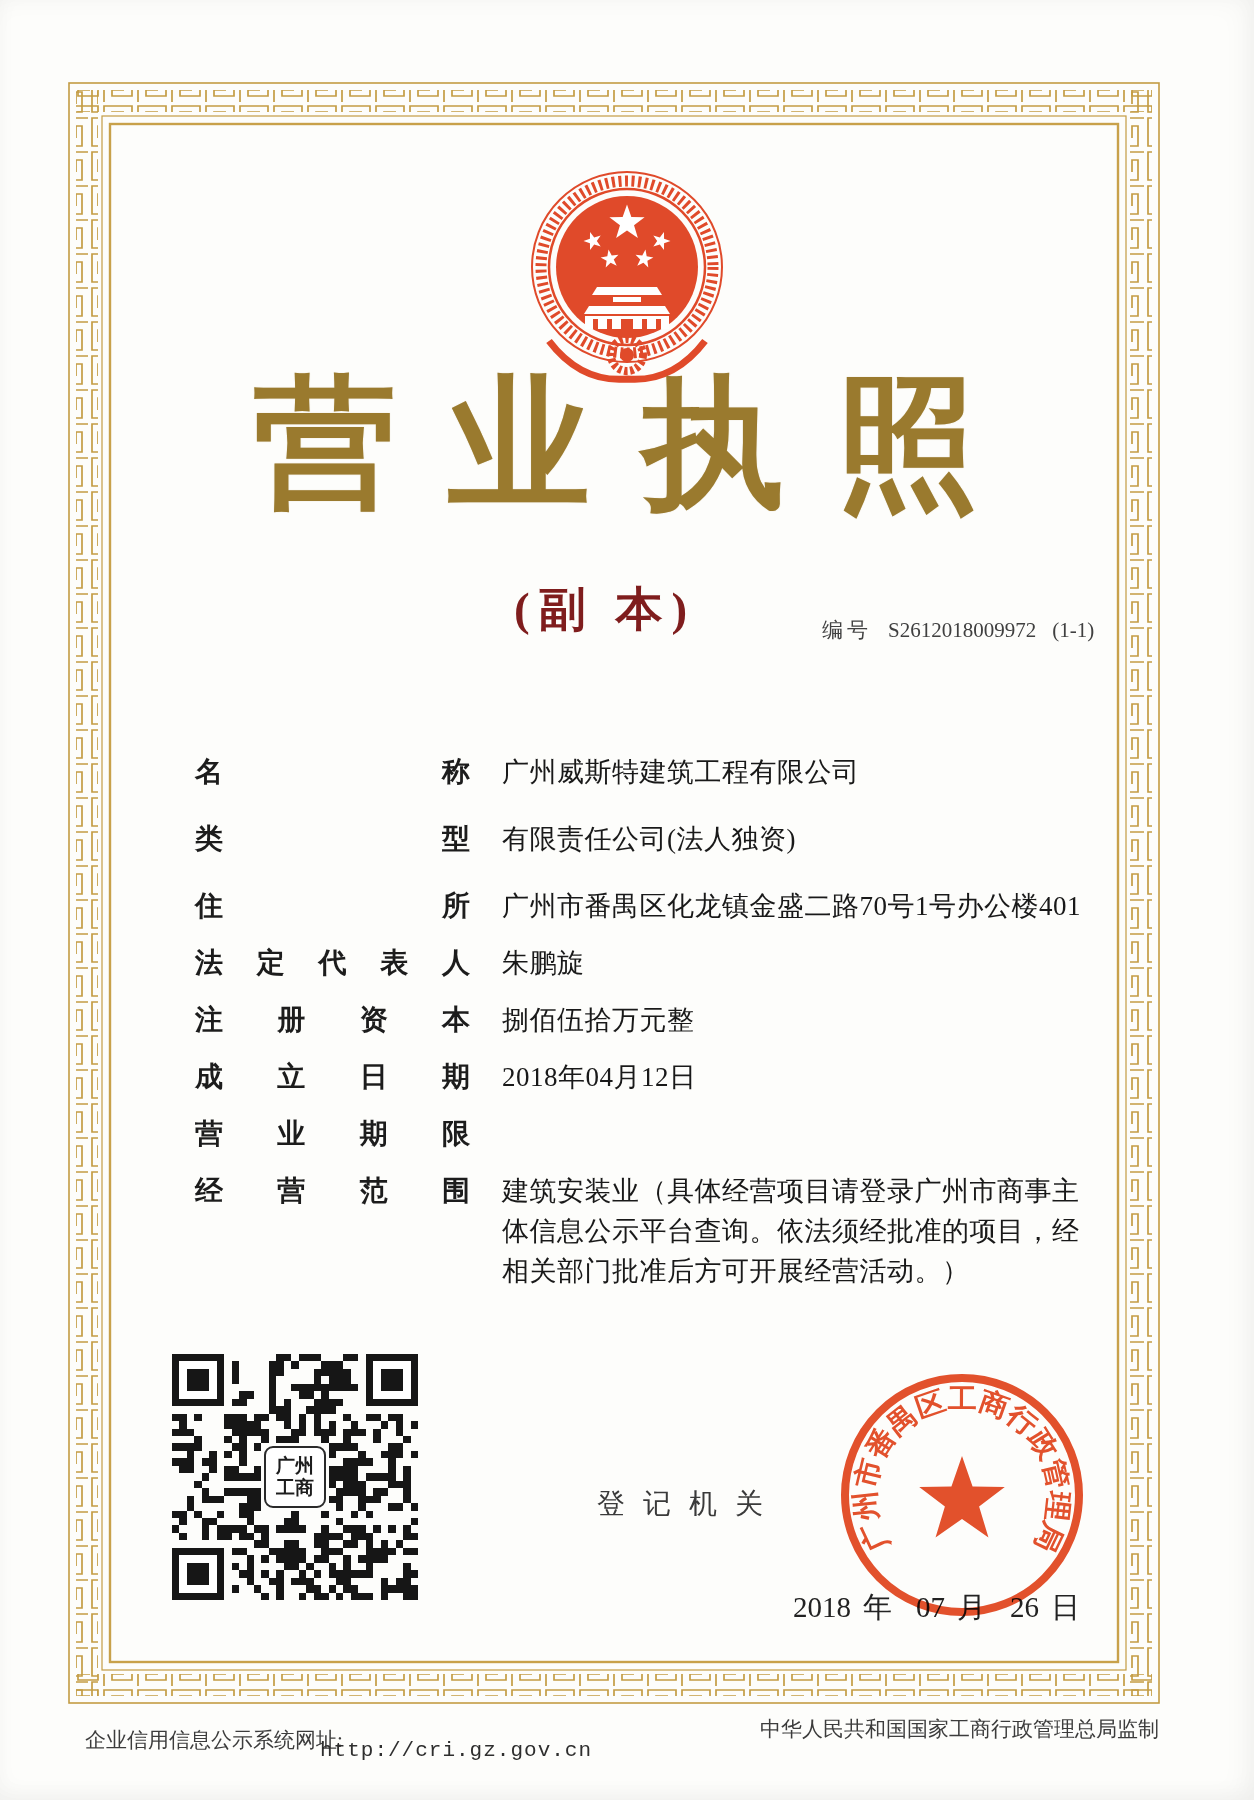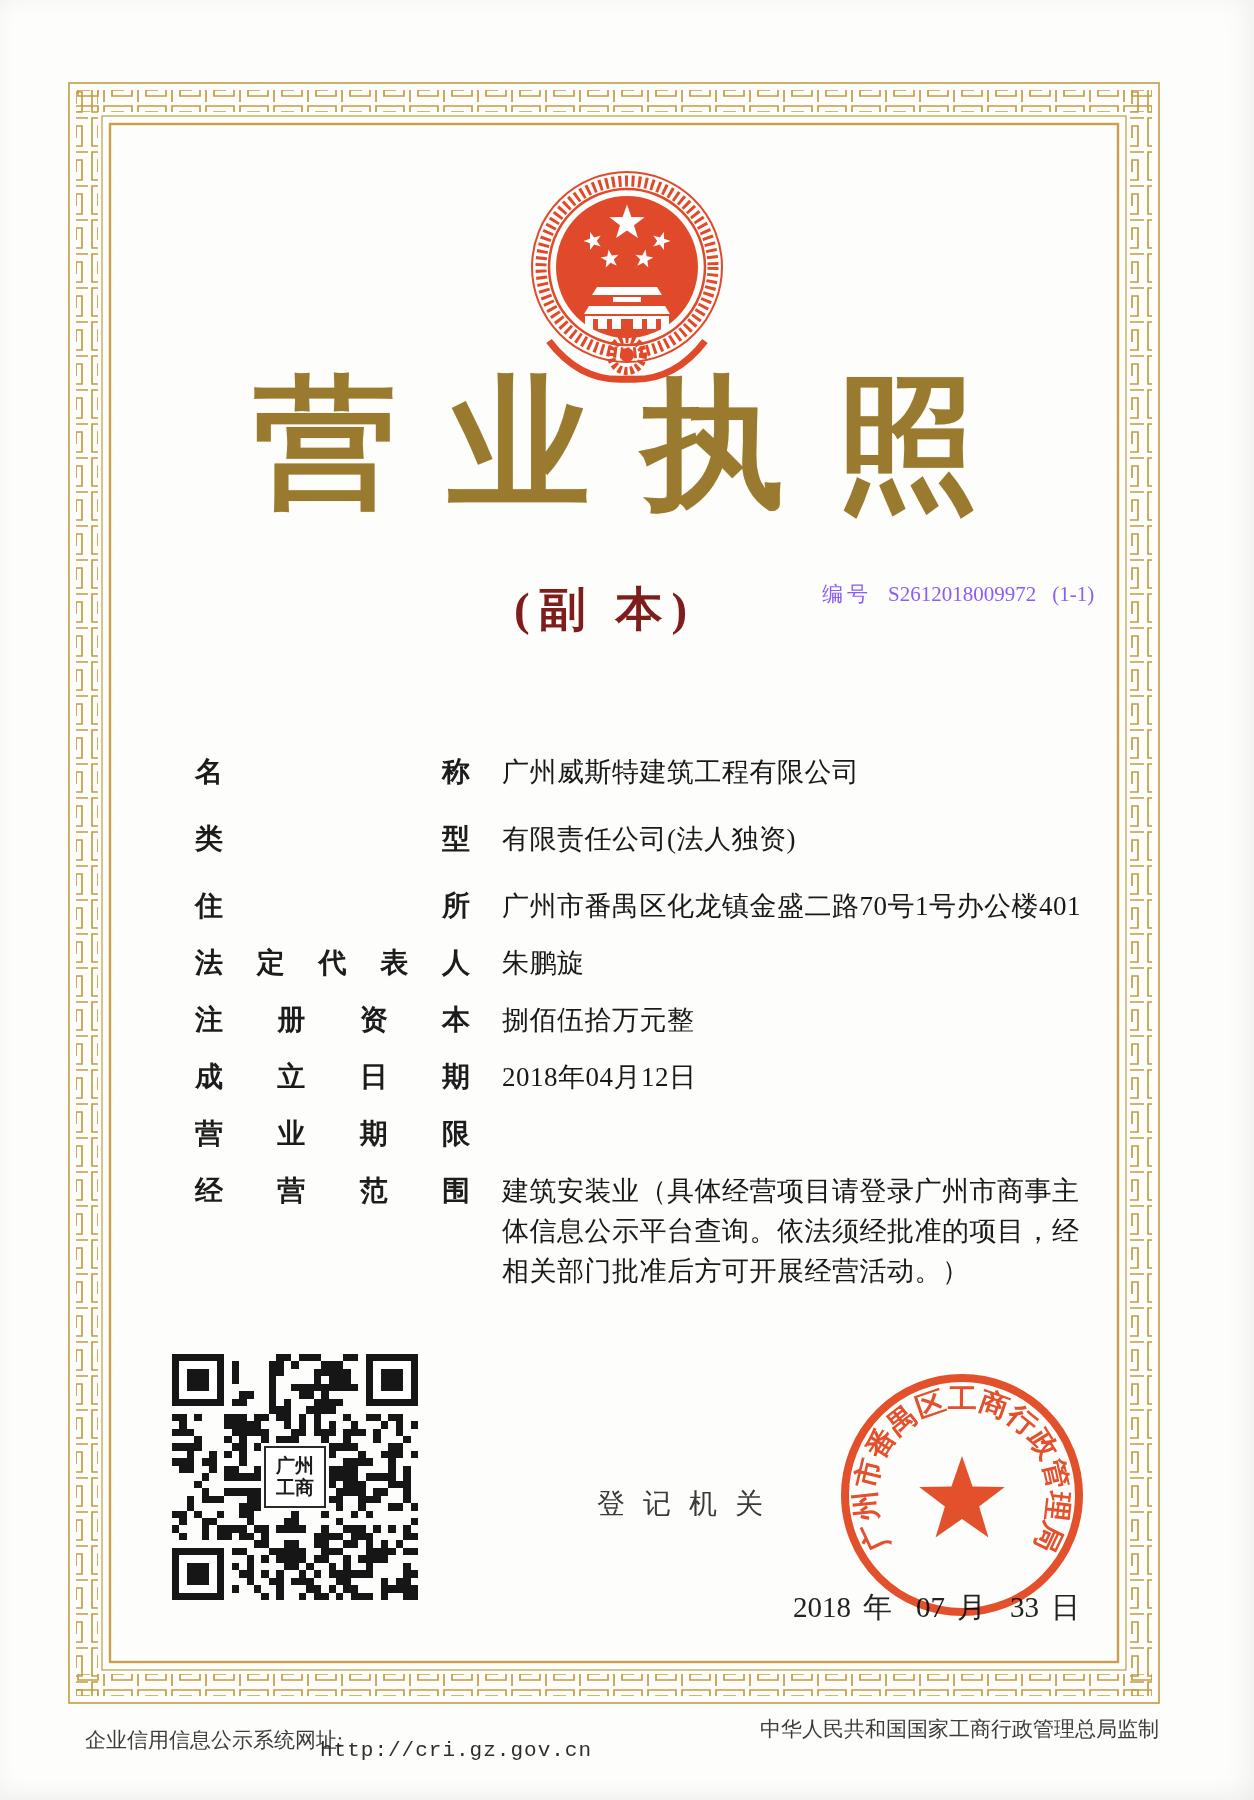--- a/index.html
+++ b/index.html
@@ -30,23 +30,23 @@
     color:#9a7a2e;
     text-shadow:0 0 1px rgba(154,122,46,.4);
   }
   .subtitle{
     position:absolute;left:514px;top:578px;
     font-weight:700;font-size:47px;color:#7f1d1d;
     letter-spacing:9px;
     font-family:"Liberation Serif","DejaVu Serif",serif;
   }
   .serial-row{
-    position:absolute;left:822px;top:580px;
+    position:absolute;left:822px;top:616px;
     display:flex;align-items:baseline;gap:16px;
-    font-size:21px;color:#8b5cf6;
+    font-size:21px;color:#404040;
   }
   .serial-label{font-size:21px;letter-spacing:4px;}
   .credit-row{
     position:absolute;left:668px;top:673px;
     display:flex;align-items:baseline;
     font-size:25px;color:#1e1e1e;
   }
   .credit-label{font-weight:700;letter-spacing:2px;font-size:25px;}
   .credit-value{margin-left:16px;font-size:23px;letter-spacing:1px;}
 
@@ -62,21 +62,21 @@
   .f-value{
     margin-left:32px;width:600px;
     font-size:27px;line-height:40px;color:#191919;
     letter-spacing:0.5px;
   }
 
   .qr-wrap{position:absolute;left:172px;top:1354px;width:246px;height:246px;}
   .qr-wrap svg{display:block;width:246px;height:246px;}
   .qr-label{
     position:absolute;left:50%;top:50%;transform:translate(-50%,-50%);
-    width:58px;height:58px;background:#fff;border:2px solid #2a2a2a;border-radius:0;
+    width:58px;height:58px;background:#fff;border:2px solid #2a2a2a;border-radius:9px;
     display:flex;flex-direction:column;align-items:center;justify-content:center;
     font-family:"Liberation Sans","DejaVu Sans",sans-serif;
     font-weight:700;font-size:19px;line-height:22px;color:#1d1d1d;
   }
 
   .reg-authority{
     position:absolute;left:597px;top:1485px;
     font-family:"Liberation Sans","DejaVu Sans",sans-serif;
     font-size:28px;color:#3a3a3a;letter-spacing:18px;
   }
@@ -623,21 +623,21 @@
     </div>
   </div>
 
   <div class="reg-authority">登记机关</div>
 
   <div class="issue-date">
     <span class="dnum">2018</span>
     <span class="dunit">年</span>
     <span class="dnum">07</span>
     <span class="dunit">月</span>
-    <span class="dnum">33</span>
+    <span class="dnum">26</span>
     <span class="dunit">日</span>
   </div>
 
   <svg class="seal" viewBox="0 0 258 258">
     <circle cx="129" cy="129" r="117" fill="none" stroke="#e2431c" stroke-width="8"></circle>
     <path id="sealArc" d="M 57.5,179 A 87,87 0 1 1 200.5,179" fill="none"></path>
     <text font-size="28" font-weight="700" fill="#e2431c" style="font-family:&quot;Liberation Sans&quot;,&quot;DejaVu Sans&quot;,sans-serif;">
       <textPath href="#sealArc" textLength="379" lengthAdjust="spacingAndGlyphs">广州市番禺区工商行政管理局</textPath>
     </text>
     <use href="#st" fill="#e2431c" transform="translate(129,135) scale(4.5)"></use>

